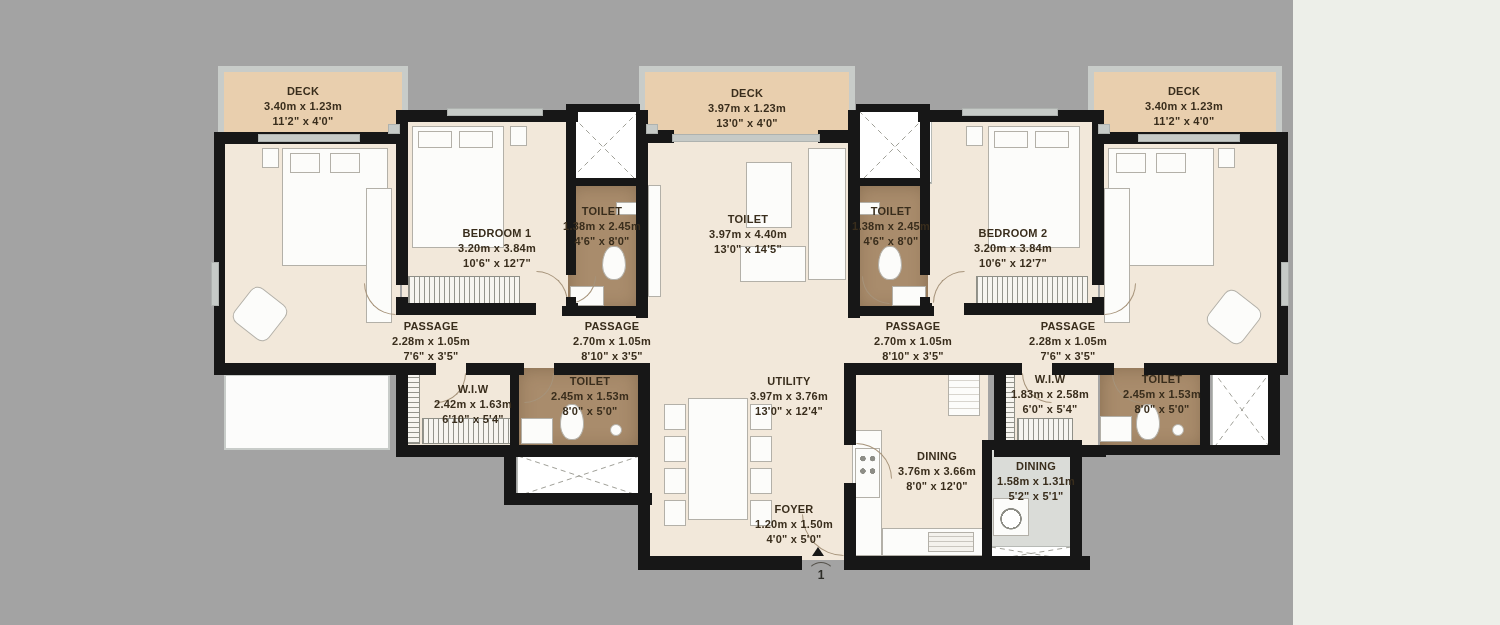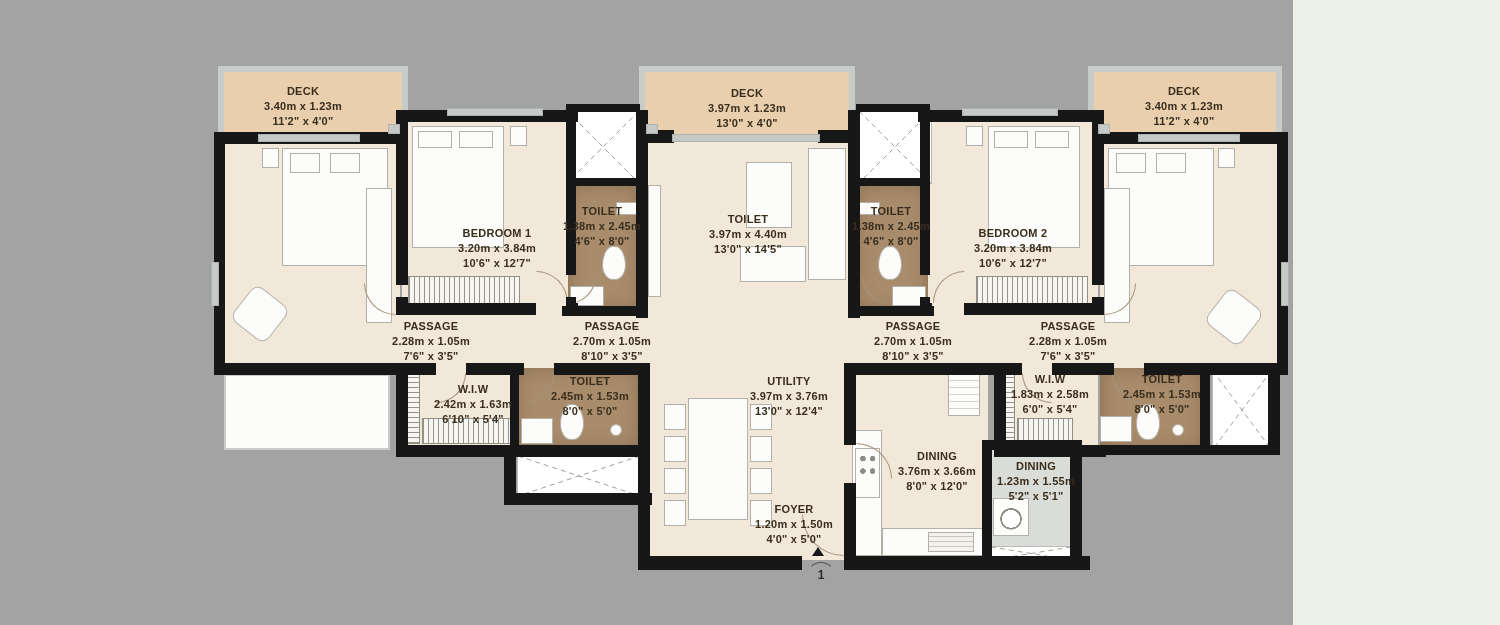--- a/index.html
+++ b/index.html
@@ -123,21 +123,21 @@
     <div>2.45m x 1.53m</div>
     <div>8'0" x 5'0"</div>
   </div>
   <div class="lbl" style="left:937px;top:449px;">
     <div>DINING</div>
     <div>3.76m x 3.66m</div>
     <div>8'0" x 12'0"</div>
   </div>
   <div class="lbl" style="left:1036px;top:459px;">
     <div>DINING</div>
-    <div>1.23m x 1.55m</div>
+    <div>1.58m x 1.31m</div>
     <div>5'2" x 5'1"</div>
   </div>
   <div class="lbl" style="left:794px;top:502px;">
     <div>FOYER</div>
     <div>1.20m x 1.50m</div>
     <div>4'0" x 5'0"</div>
   </div>
 
   <div class="abs tri" style="left:812px;top:547px;"></div>
   <div class="abs entryc" style="left:807px;top:562px;">

